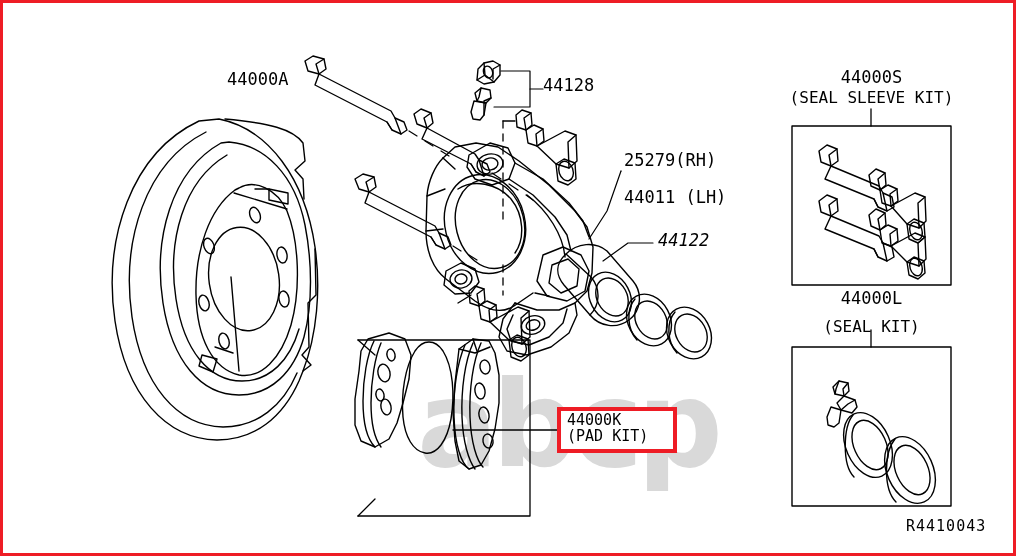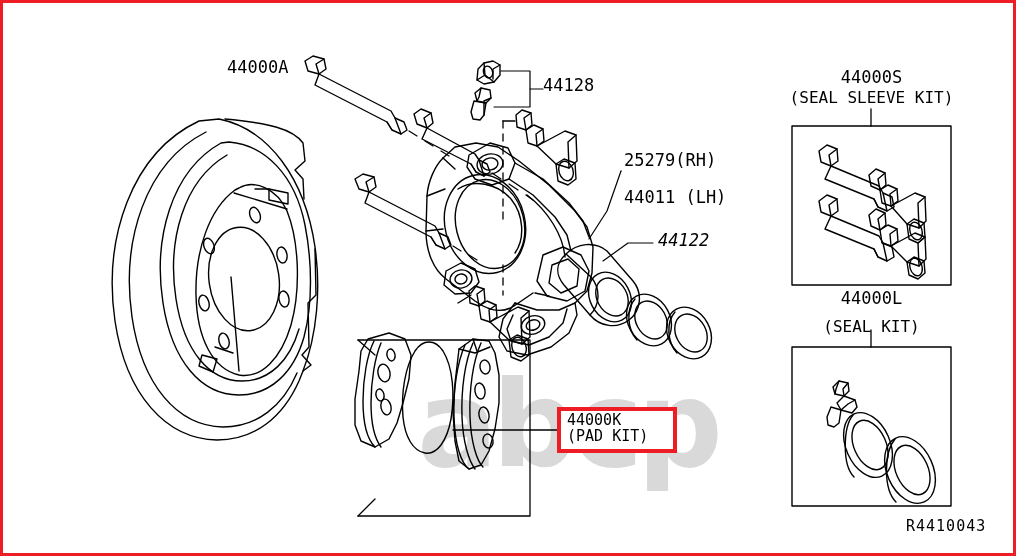--- a/index.html
+++ b/index.html
@@ -302,21 +302,21 @@
 
           <ellipse cx="907" cy="467" rx="23" ry="35" transform="rotate(-24 907 467)"></ellipse>
           <ellipse cx="909" cy="467" rx="16" ry="26" transform="rotate(-24 909 467)"></ellipse>
           <path d="M892 436 C 881 449 880 486 893 499"></path>
         </g>
 
         <path d="M896 496 L 940 496 L 940 512" stroke-width="1.3" stroke="none"></path>
       </g>
     </svg>
 
-    <div class="lbl l1" style="left:224px;top:56px;">44000A</div>
+    <div class="lbl l1" style="left:224px;top:68px;">44000A</div>
 
     <div class="lbl l1" style="left:540px;top:74px;text-align:right;">44128</div>
 
     <div class="lbl l1" style="left:621px;top:149px;">25279(RH)</div>
     <div class="lbl l1" style="left:621px;top:170px;margin-top:16px;">44011 (LH)</div>
 
     <div class="lbl l1" style="left:655px;top:229px;font-style:italic;">44122</div>
 
     <div class="callout-box" style="left:554px;top:404px;width:120px;height:46px;">
       <div class="lbl small">44000K</div>

